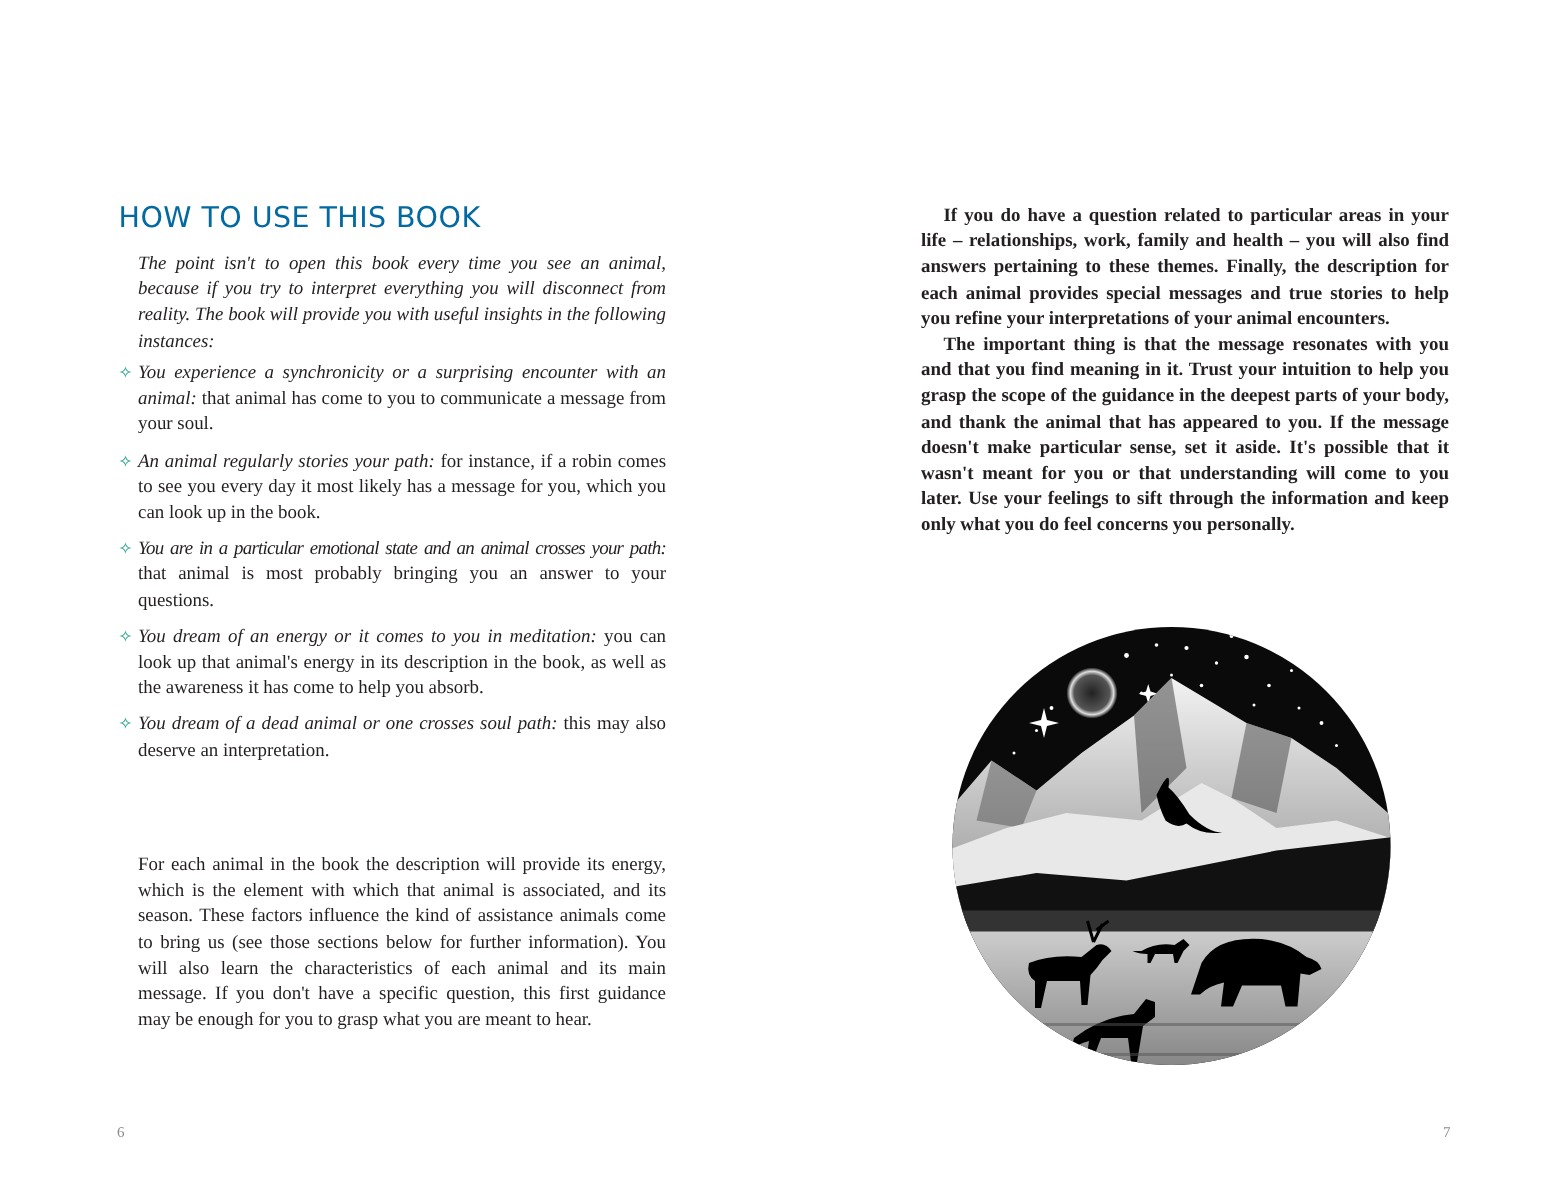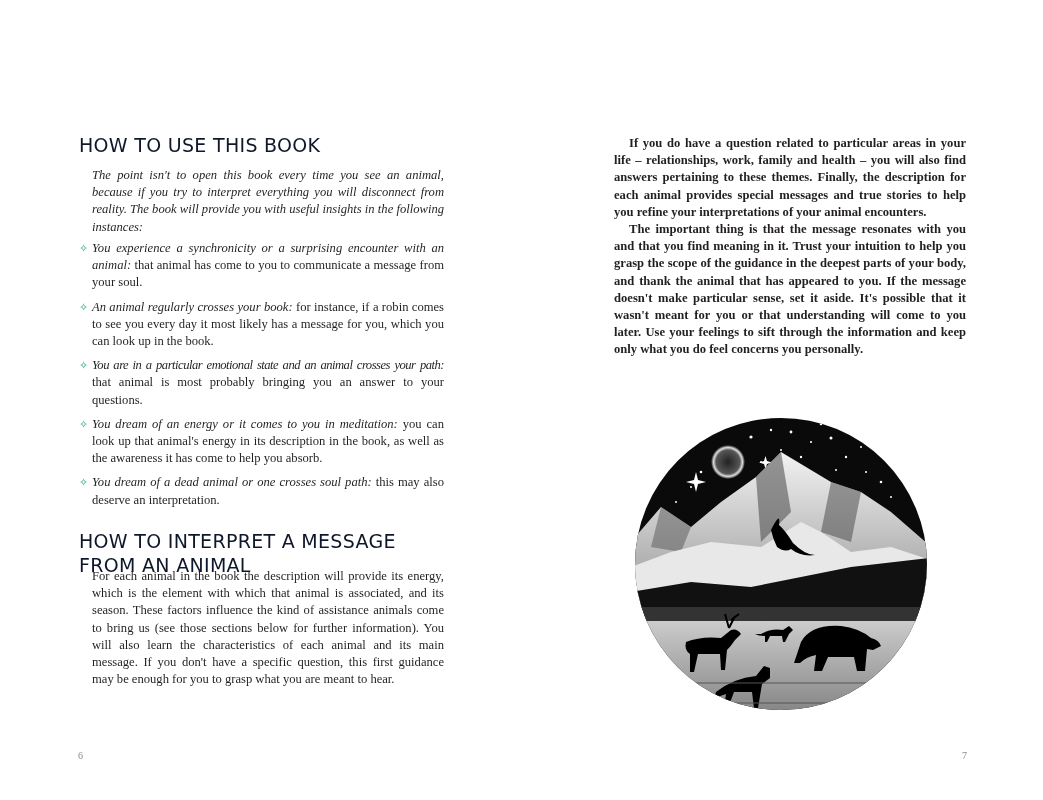--- a/index.html
+++ b/index.html
@@ -2,21 +2,21 @@
 <html><head>
   <meta charset="utf-8">
   <style>
     html, body { margin: 0; padding: 0; background: #ffffff; }
     body { width: 1043px; height: 800px; position: relative; overflow: hidden; color: #231f20; }
     .page { position: absolute; top: 0; height: 800px; }
     .page-left { left: 0; width: 521px; }
     .page-right { left: 521px; width: 522px; }
     .heading {
       font-family: "DejaVu Sans", sans-serif;
-      color: #0f172a;
+      color: #0369a1;
       font-size: 19px;
       font-weight: normal;
       letter-spacing: 0.3px;
       margin: 0;
       line-height: 24px;
       text-transform: uppercase;
     }
     .body-text {
       font-family: "Liberation Serif", "DejaVu Serif", serif;
       font-size: 12.6px;
@@ -55,40 +55,36 @@
 
   <p class="body-text indent left-col sec1-intro" style="text-indent:0">The point isn't to open this book every time you see an animal, because if you try to interpret everything you will disconnect from reality. The book will provide you with useful insights in the following instances:</p>
 
   <ul class="bullets body-text">
     <li class="bullet">
       <span class="glyph">✧</span>
       <span class="lead">You experience a synchronicity or a surprising encounter with an animal:</span><span> that animal has come to you to communicate a message from your soul.</span>
     </li>
     <li class="bullet">
       <span class="glyph">✧</span>
-      <span class="lead">An animal regularly crosses your book:</span><span> for instance, if a robin comes to see you every day it most likely has a message for you, which you can look up in the book.</span>
+      <span class="lead">An animal regularly stories your path:</span><span> for instance, if a robin comes to see you every day it most likely has a message for you, which you can look up in the book.</span>
     </li>
     <li class="bullet">
       <span class="glyph">✧</span>
       <span class="lead" style="letter-spacing:-0.5px">You are in a particular emotional state and an animal crosses your path:</span><span> that animal is most probably bringing you an answer to your questions.</span>
     </li>
     <li class="bullet">
       <span class="glyph">✧</span>
       <span class="lead">You dream of an energy or it comes to you in meditation:</span><span> you can look up that animal's energy in its description in the book, as well as the awareness it has come to help you absorb.</span>
     </li>
     <li class="bullet">
       <span class="glyph">✧</span>
       <span class="lead"> You dream of a dead animal or one crosses soul path:</span><span> this may also deserve an interpretation.</span>
     </li>
   </ul>
 
-  <h2 class="heading left-col sec2-title">
-    <span style="display:block">HOW TO INTERPRET A MESSAGE</span>
-    <span style="display:block">FROM AN ANIMAL</span>
-  </h2>
 
   <p class="body-text left-col sec2-body">For each animal in the book the description will provide its energy, which is the element with which that animal is associated, and its season. These factors influence the kind of assistance animals come to bring us (see those sections below for further information). You will also learn the characteristics of each animal and its main message. If you don't have a specific question, this first guidance may be enough for you to grasp what you are meant to hear.</p>
 
   <span class="page-num" style="left:78px">6</span>
 </div>
 
 <div class="page page-right">
   <div class="right-col right-text">
     <p class="body-text indent">If you do have a question related to particular areas in your life – relationships, work, family and health – you will also find answers pertaining to these themes. Finally, the description for each animal provides special messages and true stories to help you refine your interpretations of your animal encounters.</p>
     <p class="body-text indent">The important thing is that the message resonates with you and that you find meaning in it. Trust your intuition to help you grasp the scope of the guidance in the deepest parts of your body, and thank the animal that has appeared to you. If the message doesn't make particular sense, set it aside. It's possible that it wasn't meant for you or that understanding will come to you later. Use your feelings to sift through the information and keep only what you do feel concerns you personally.</p>

